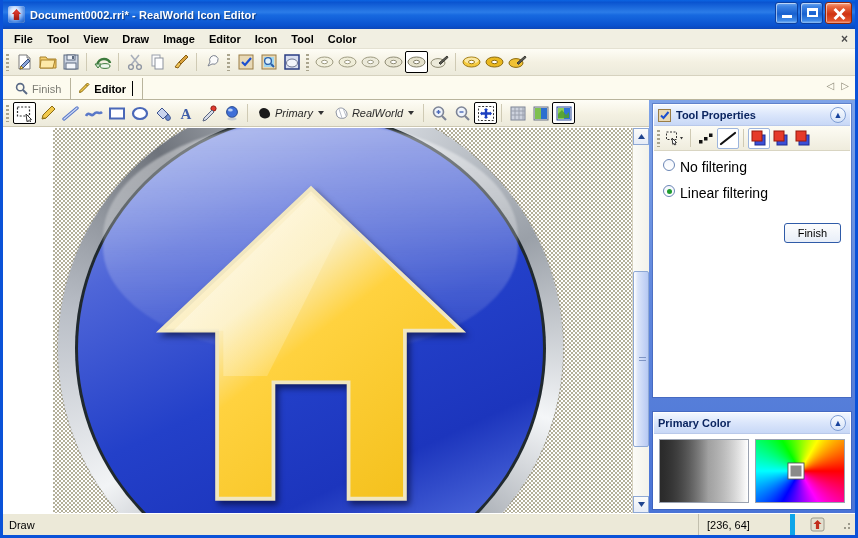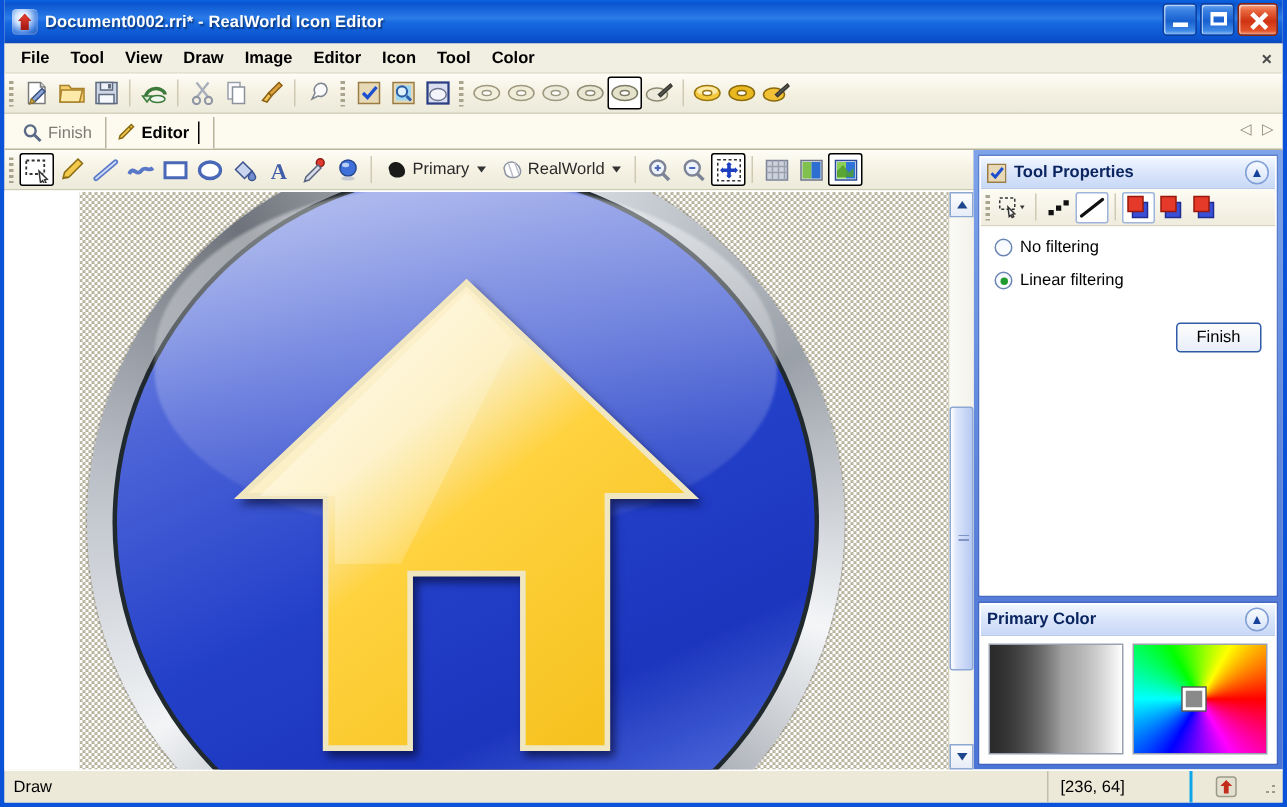--- a/index.html
+++ b/index.html
@@ -98,21 +98,21 @@
   .bodyrow{flex:1;display:flex;min-height:0;}
   .leftcol{flex:1;display:flex;flex-direction:column;min-width:0;}
 
   
   .edtoolbar{
     height:27px;flex:0 0 27px;
     background:linear-gradient(180deg,#fefdf6 0%,#f4f1e2 55%,#eceadb 100%);
     display:flex;align-items:center;border-bottom:1px solid #cdc8b2;
   }
   .colorbtn{display:flex;align-items:center;gap:3px;padding:2px 4px;cursor:pointer;
-            font-size:11px;color:#2a2a2a;border:1px solid transparent;border-radius:2px;}
+            font-size:11px;color:#2a2a2a;border:1px solid transparent;border-radius:2px;font-style:italic;}
   .caret{width:0;height:0;border-left:3px solid transparent;border-right:3px solid transparent;border-top:4px solid #333;margin-left:2px;}
 
   
   .canvaswrap{flex:1;display:flex;min-height:0;background:#fff;border-top:1px solid #fff;}
   .canvas-area{flex:1;position:relative;overflow:hidden;background:#fff;}
   .checker{
     position:absolute;left:50px;top:0;right:0;bottom:0;
     background-image:
       linear-gradient(45deg,#b4b09a 25%,transparent 25%,transparent 75%,#b4b09a 75%),
       linear-gradient(45deg,#b4b09a 25%,transparent 25%,transparent 75%,#b4b09a 75%);
@@ -143,37 +143,37 @@
   .strack{flex:1;position:relative;background:linear-gradient(90deg,#fbfbf7,#f3f2ea);}
   .sthumb{position:absolute;left:0;right:0;top:36%;height:50%;
     background:linear-gradient(90deg,#ffffff 0%,#dbe5fa 28%,#b7c9f3 100%);
     border:1px solid #8ea8d4;border-radius:2px;}
   .sthumb:after{content:"";position:absolute;left:5px;top:50%;width:7px;height:5px;transform:translateY(-50%);
     background-image:repeating-linear-gradient(180deg,#7f95c4 0 1px,transparent 1px 3px);}
 
   
   .dock{width:206px;flex:0 0 206px;
     background:linear-gradient(180deg,#7ea3e8 0%,#5f86dc 50%,#4a74d6 100%);
-    padding:4px;display:flex;flex-direction:column;gap:5px;}
+    padding:4px;display:flex;flex-direction:column;gap:15px;}
   .panel{background:#fff;border:1px solid #fff;display:flex;flex-direction:column;overflow:hidden;
     box-shadow:0 0 0 1px rgba(40,70,150,.35);}
   .panel-head{height:21px;flex:0 0 21px;display:flex;align-items:center;gap:5px;padding:0 4px;
     background:linear-gradient(180deg,#f2f7ff 0%,#dbe6fb 48%,#c8d8f6 100%);
     border-bottom:1px solid #b9c9ea;position:relative;}
   .panel-title{font-size:11px;font-weight:bold;color:#0b2560;}
   .collapse{position:absolute;right:4px;top:2px;width:16px;height:16px;border-radius:50%;
     background:linear-gradient(180deg,#f8fbff,#d6e3f8);border:1px solid #7f9ed4;
     display:flex;align-items:center;justify-content:center;cursor:pointer;color:#17439c;font-size:9px;font-weight:bold;}
   .panel-tb{height:25px;flex:0 0 25px;display:flex;align-items:center;
     background:linear-gradient(180deg,#fdfcf4,#efecdd);border-bottom:1px solid #d9d5c2;}
   .ptbi{width:22px;height:21px;display:flex;align-items:center;justify-content:center;cursor:pointer;
     border:1px solid transparent;border-radius:2px;position:relative;}
   .ptbi.on{border:1px solid #9db5dd;background:#fff;}
   .panel-body{flex:1;background:#fff;padding:8px 9px;}
-  .radio-row{display:flex;align-items:flex-start;gap:5px;margin-bottom:10px;font-size:11px;color:#000;cursor:pointer;}
+  .radio-row{display:flex;align-items:flex-start;gap:5px;margin-bottom:10px;font-size:14px;color:#000;cursor:pointer;}
   .radio{width:12px;height:12px;border-radius:50%;border:1px solid #6b86b5;
     background:linear-gradient(180deg,#f4f7fd,#ffffff);display:flex;align-items:center;justify-content:center;flex:0 0 12px;}
   .radio.checked:after{content:"";width:5px;height:5px;border-radius:50%;background:#1f9b2f;}
   .finish-wrap{display:flex;justify-content:flex-end;margin-top:22px;}
   .finish{min-width:56px;padding:3px 13px;font-size:11px;
     background:linear-gradient(180deg,#fdfdfd,#e8eef8);border:1px solid #2f5ba8;border-radius:3px;cursor:pointer;}
 
   
   .pc-body{flex:1;display:flex;gap:6px;padding:5px;background:#fff;}
   .alpha-grad{flex:1;border:1px solid #9aa2b0;position:relative;
@@ -188,21 +188,21 @@
     background:linear-gradient(90deg,#2a2a2a 0%,rgba(200,200,200,.35) 55%,rgba(255,255,255,0) 100%);}
   .hue-square{flex:1;border:1px solid #9aa2b0;position:relative;
     background:conic-gradient(from 90deg,#ff0000,#ff00ff,#0000ff,#00ffff,#00ff00,#ffff00,#ff0000);}
   .hue-cursor{position:absolute;left:46%;top:50%;width:15px;height:15px;transform:translate(-50%,-50%);
     background:#8a8a8a;border:2px solid #fff;box-shadow:0 0 0 1px #555;}
 
   
   .statusbar{height:22px;flex:0 0 22px;background:#ece9d8;border-top:1px solid #fff;
     display:flex;align-items:center;font-size:11px;color:#000;}
   .st-main{flex:1;padding-left:6px;border-right:1px solid #c2bfae;height:100%;display:flex;align-items:center;}
-  .st-coord{width:96px;padding-left:8px;border-right:2px solid #0ea5e9;height:100%;display:flex;align-items:center;}
+  .st-coord{width:96px;padding-left:8px;border-right:5px solid #0ea5e9;height:100%;display:flex;align-items:center;}
   .st-icon{width:44px;display:flex;align-items:center;justify-content:center;}
   .grip-dots{width:14px;height:14px;margin-left:auto;margin-right:2px;
     background-image:
       radial-gradient(circle 1px at 10px 10px,#9c9a8b 99%,transparent),
       radial-gradient(circle 1px at 6px 10px,#9c9a8b 99%,transparent),
       radial-gradient(circle 1px at 10px 6px,#9c9a8b 99%,transparent);}
 </style>
 </head>
 <body>
 

